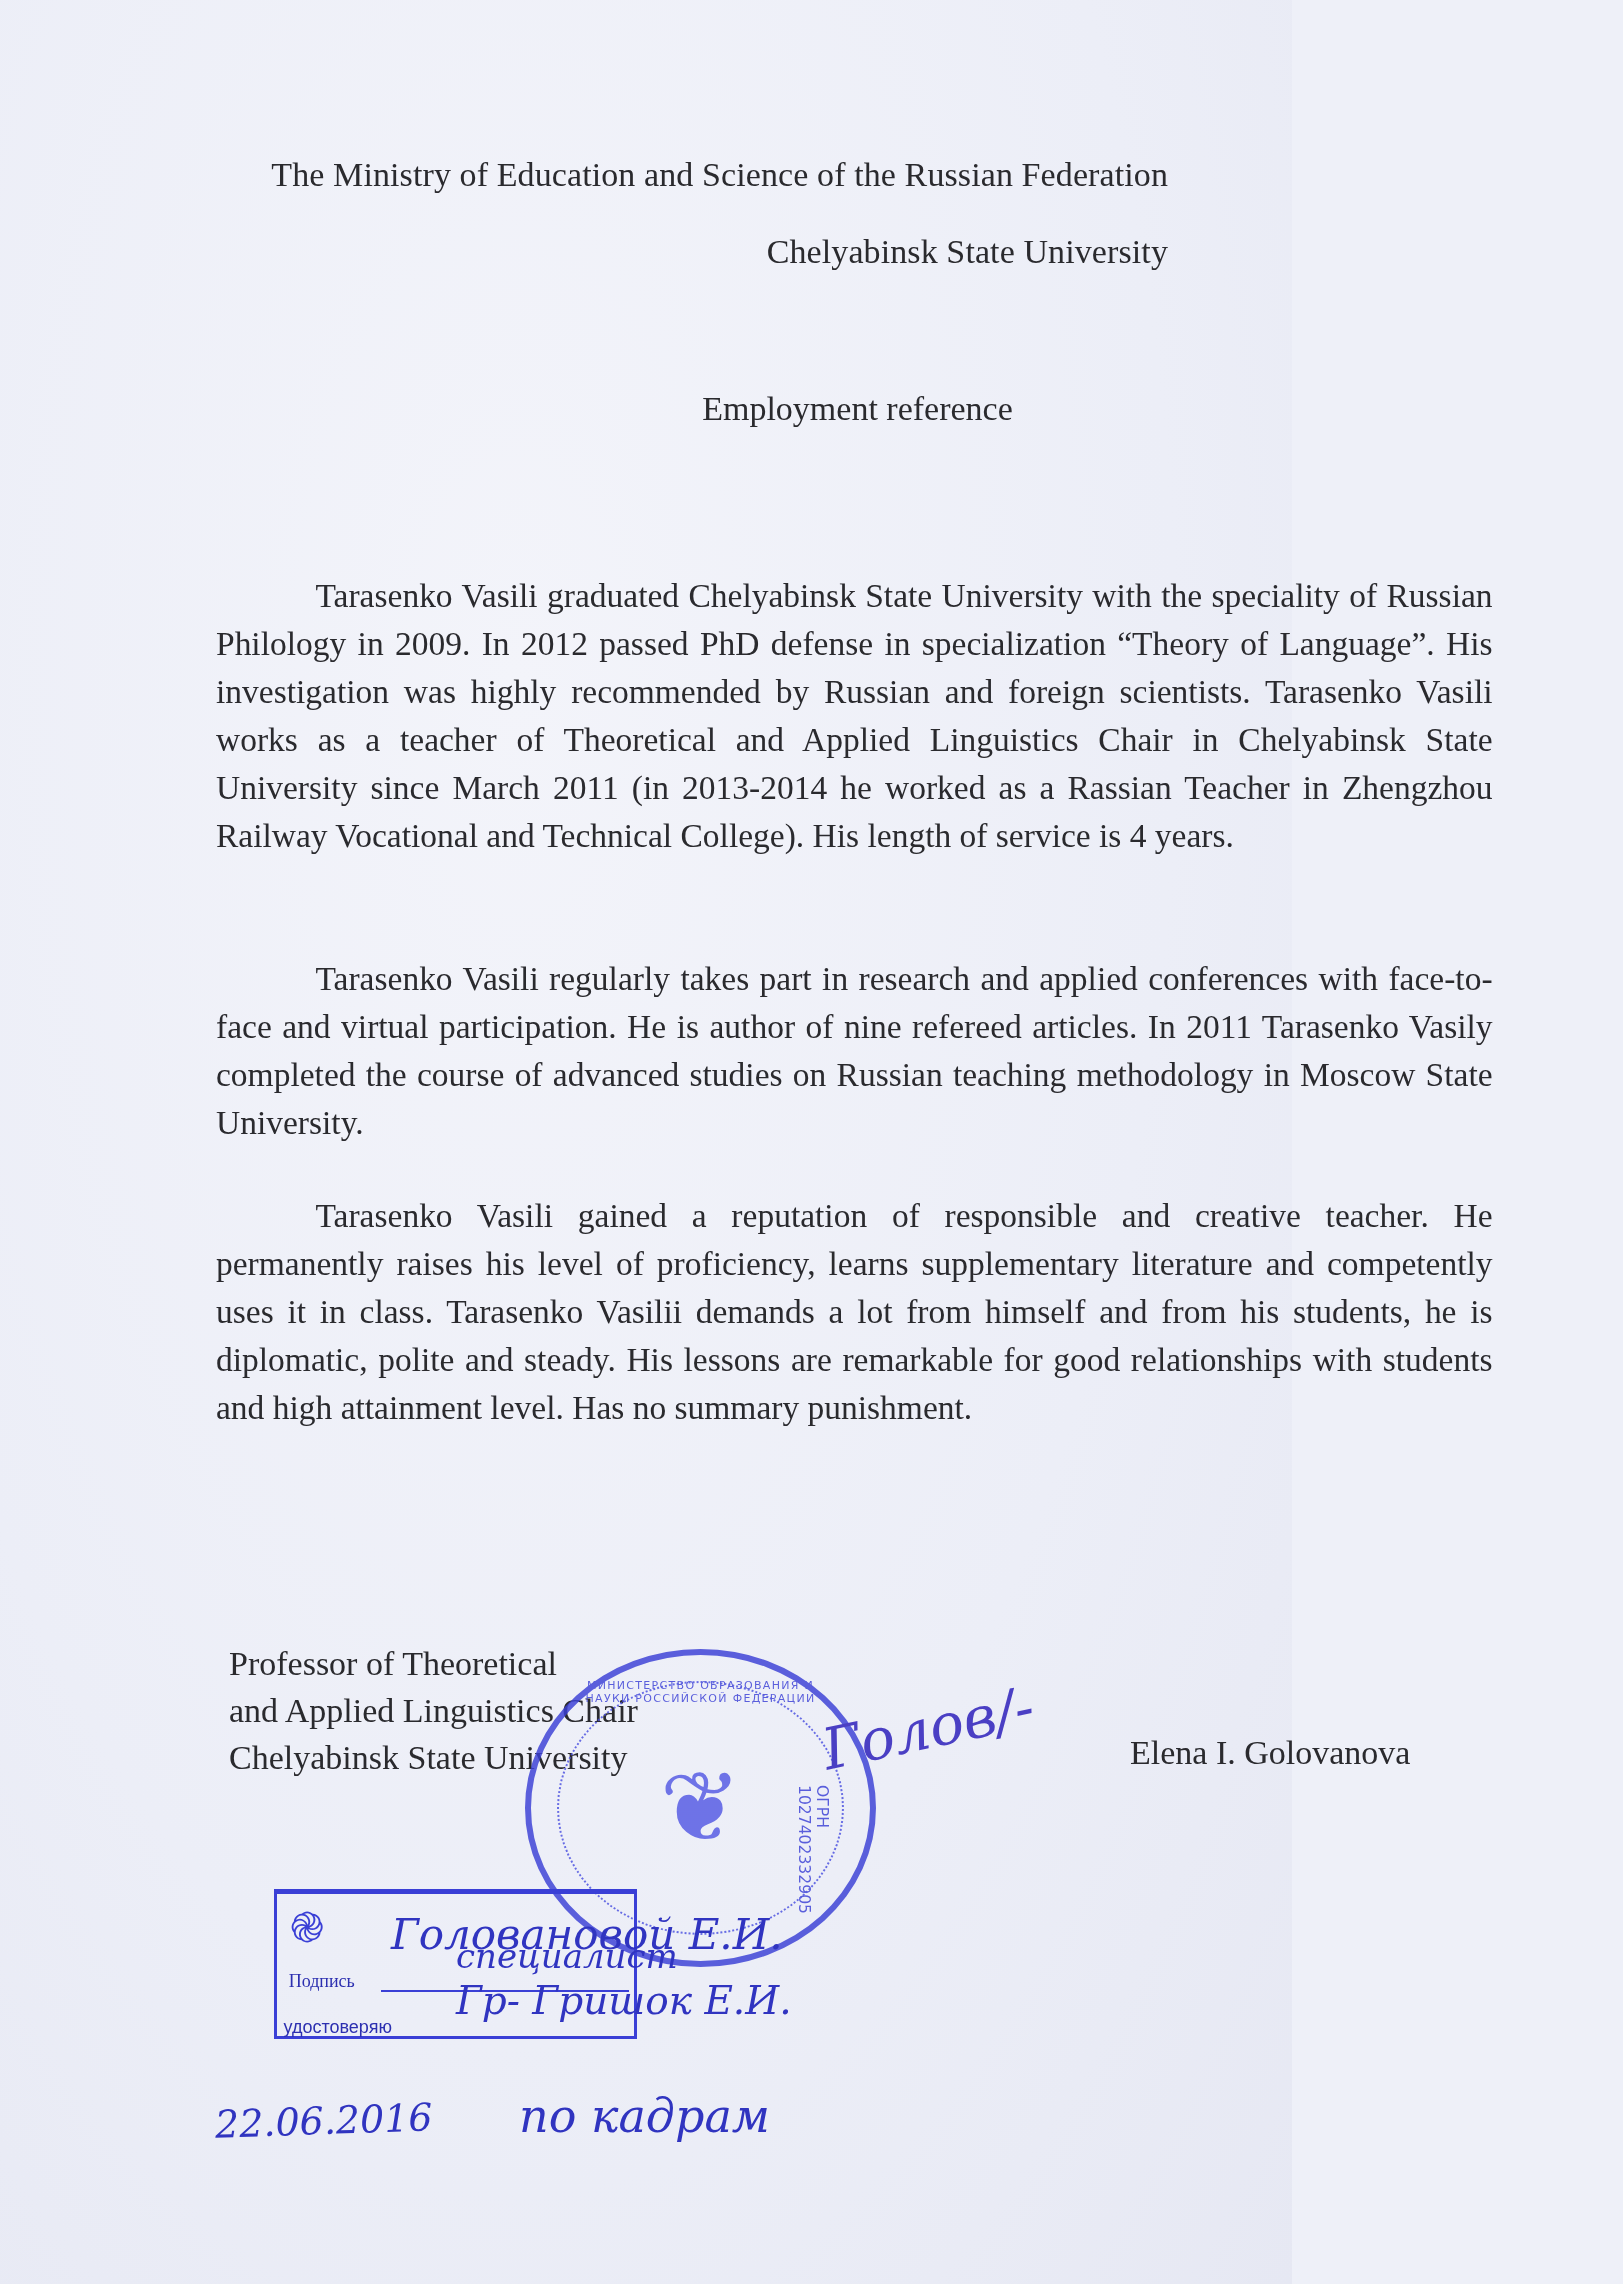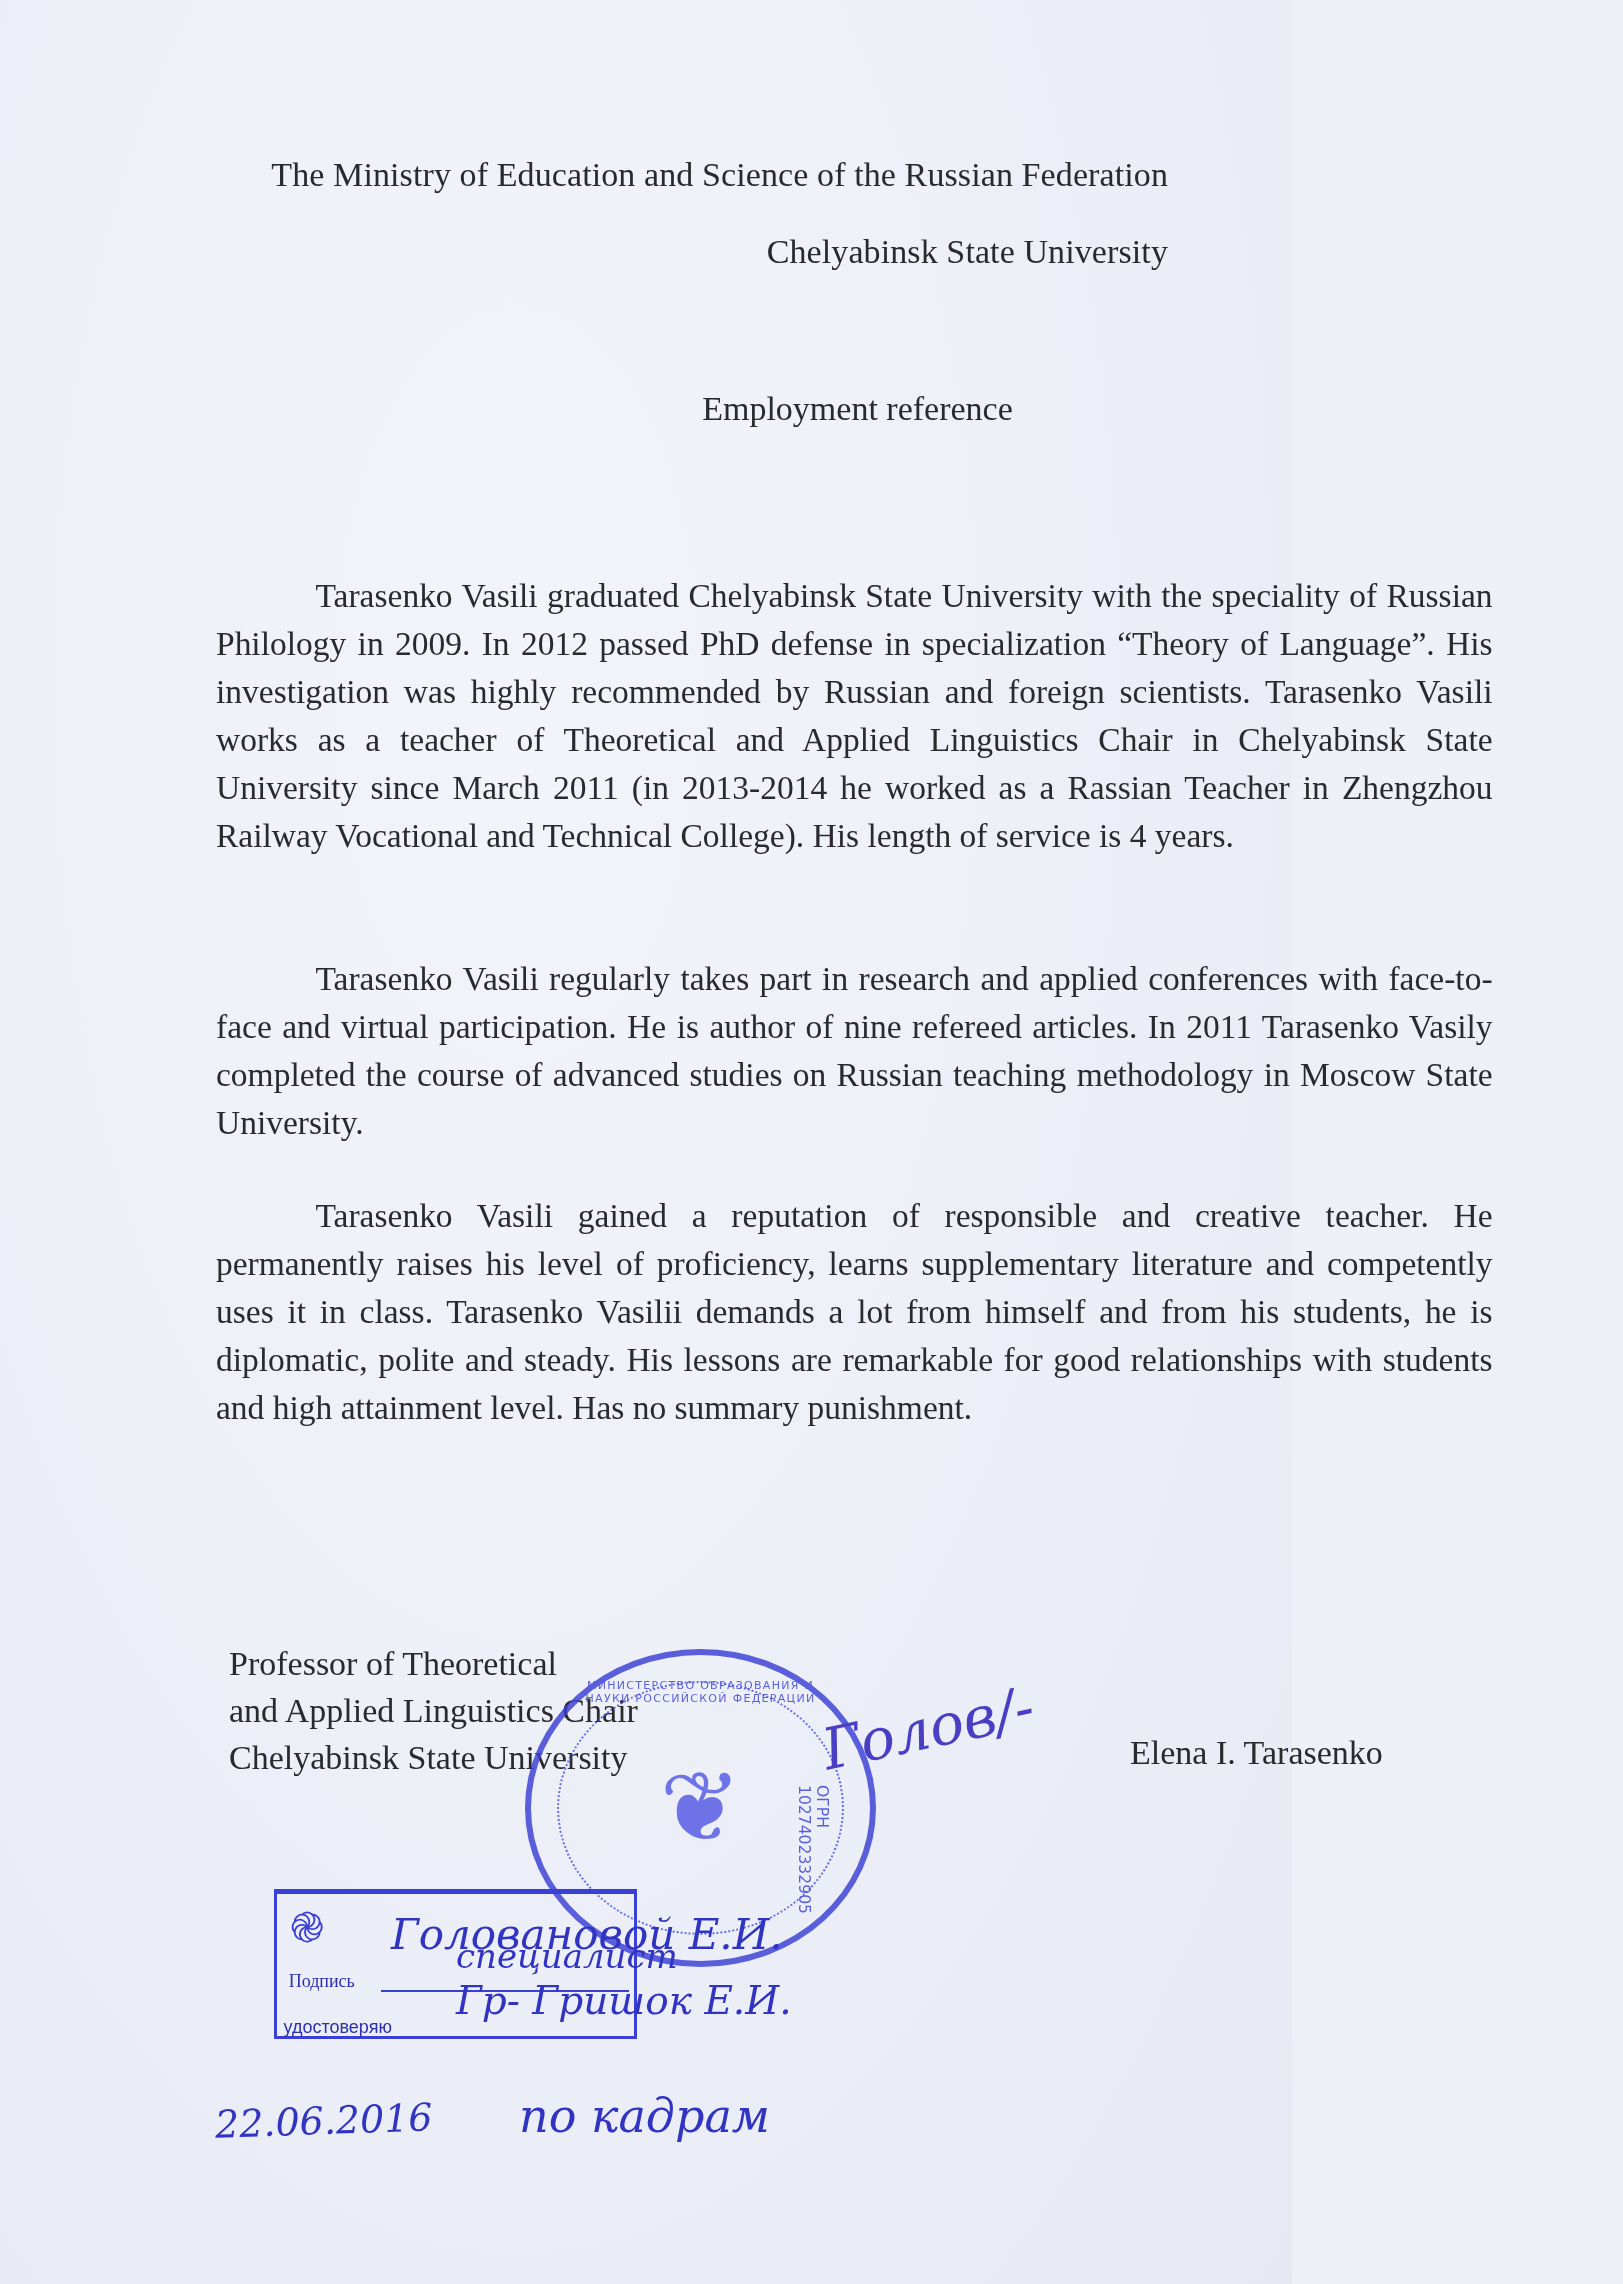--- a/index.html
+++ b/index.html
@@ -119,21 +119,21 @@
 
   <div class="seal">
     <div class="seal-inner"></div>
     <div class="seal-text" style="font-size:11px;letter-spacing:1.3px;padding:0 46px;box-sizing:border-box;">МИНИСТЕРСТВО ОБРАЗОВАНИЯ И НАУКИ РОССИЙСКОЙ ФЕДЕРАЦИИ</div>
     <div class="seal-eagle">❦</div>
     <div class="seal-ogrn">ОГРН 1027402332905</div>
   </div>
 
   <div id="handsign" class="ink">Голов/-</div>
 
-  <div id="signer-name">Elena I. Tarasenko</div>
+  <div id="signer-name">Elena I. Golovanova</div>
 
   <div class="stamp-box">
     <div class="stamp-logo">֎</div>
     <div class="stamp-label1">Подпись</div>
     <div class="stamp-line1"></div>
     <div class="stamp-label2">удостоверяю</div>
     <div class="stamp-line2"></div>
   </div>
 
   <div class="hw" id="hw-cert">Гр- Гришок Е.И.</div>

